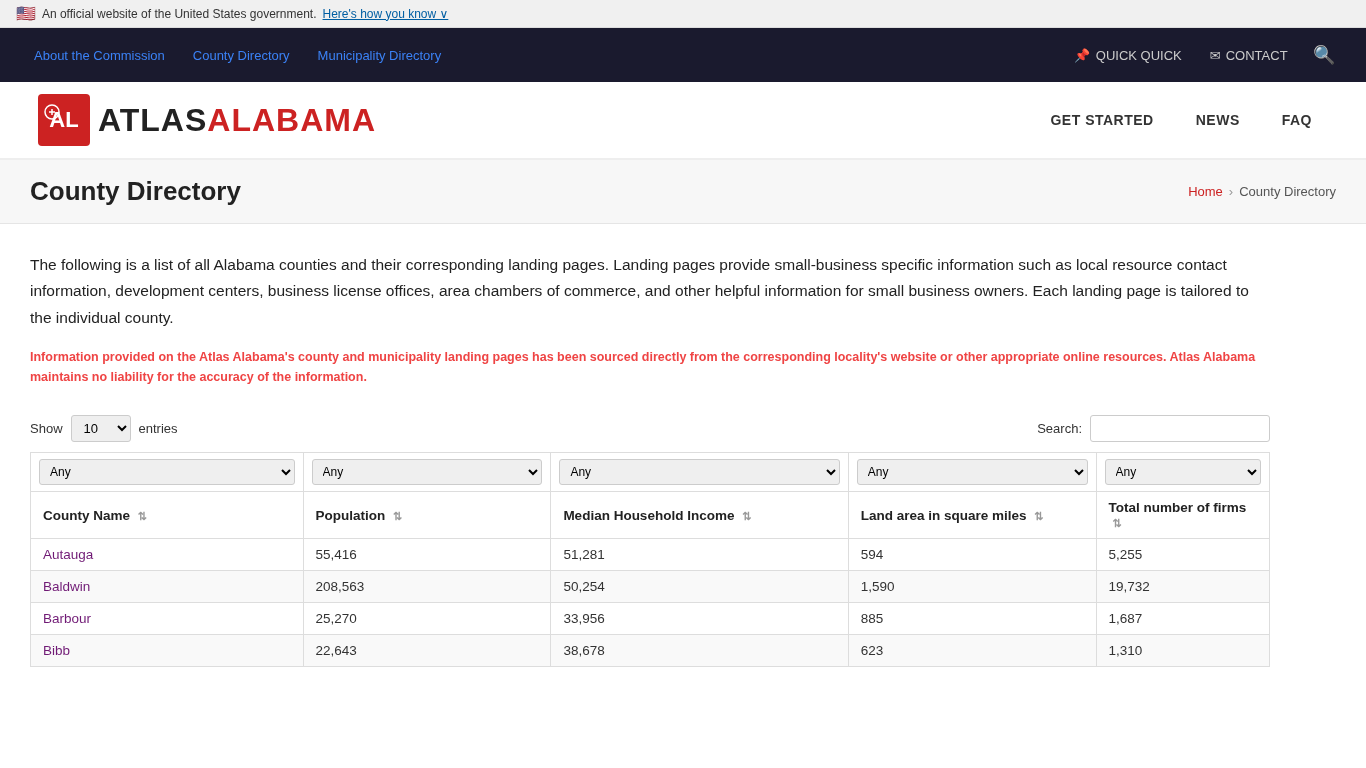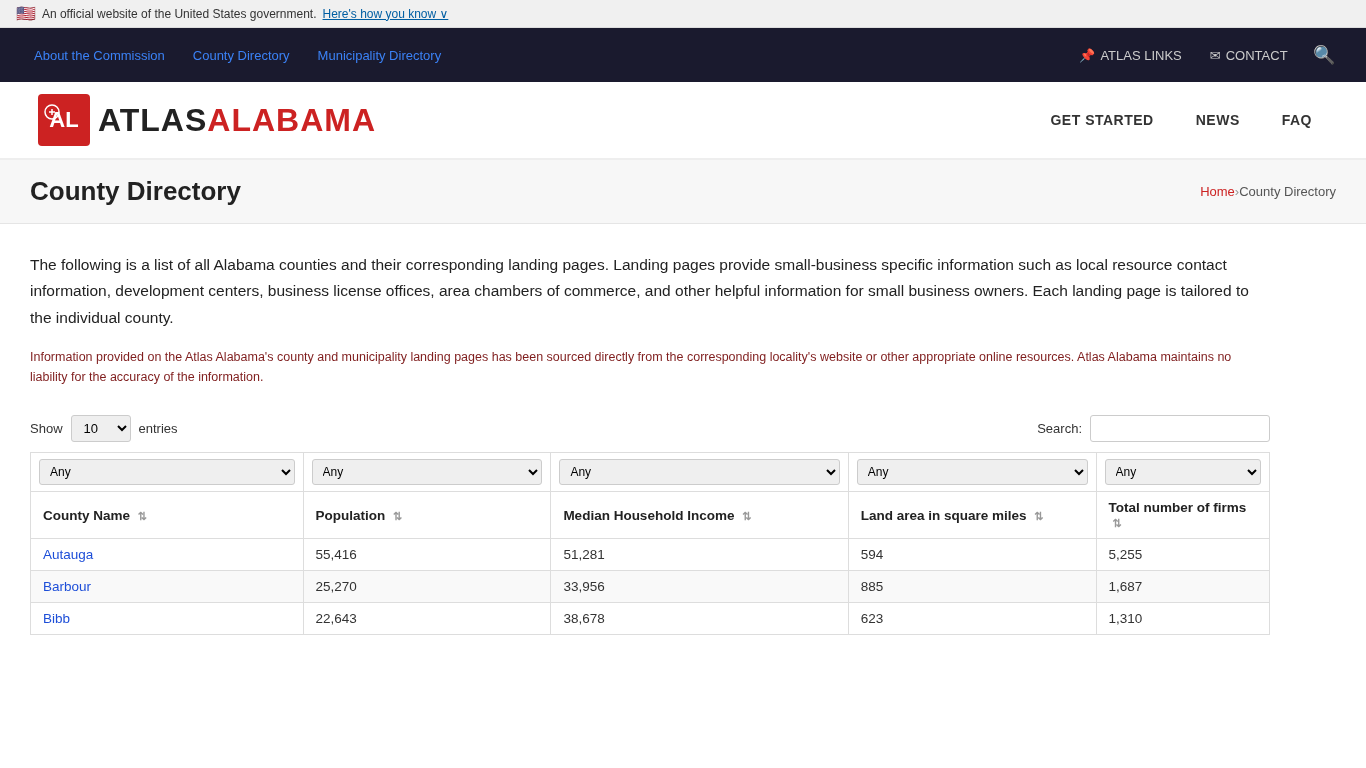--- a/index.html
+++ b/index.html
@@ -113,42 +113,44 @@
       align-items: center;
       justify-content: space-between;
     }
     .page-title-heading {
       font-size: 26px;
       font-weight: 700;
       color: #222;
     }
     .breadcrumb {
       display: flex;
+      gap: 6px;
       font-size: 13px;
     }
     .breadcrumb a { color: #cc2222; text-decoration: none; }
     .breadcrumb .sep { color: #999; }
     .breadcrumb .current { color: #555; }
 
     
     .content-area {
       padding: 28px 30px;
       max-width: 1300px;
     }
     .description-main {
       font-size: 15.5px;
       line-height: 1.7;
       color: #222;
       margin-bottom: 16px;
     }
     .description-sub {
       font-size: 12.5px;
-      color: #7f1d1d;
+      color: #ef4444;
       line-height: 1.6;
       margin-bottom: 28px;
+      font-weight: bold;
     }
 
     
     .table-controls {
       display: flex;
       justify-content: space-between;
       align-items: center;
       margin-bottom: 10px;
     }
     .show-entries {
@@ -206,21 +208,21 @@
     }
     .sort-icon {
       display: inline-block;
       font-size: 11px;
       color: #999;
       margin-left: 4px;
       cursor: pointer;
     }
     .data-table tbody tr:nth-child(even) { background: #f9f9f9; }
     .data-table tbody td a {
-      color: #1d4ed8;
+      color: #701a75;
       text-decoration: none;
     }
 
     
     .col-name { width: 22%; }
     .col-pop { width: 20%; }
     .col-income { width: 24%; }
     .col-land { width: 20%; }
     .col-firms { width: 14%; }
   </style>
@@ -235,21 +237,21 @@
 
 <nav class="top-nav">
   <div class="top-nav-left">
     <a href="#">About the Commission</a>
     <a href="#">County Directory</a>
     <a href="#">Municipality Directory</a>
   </div>
   <div class="top-nav-right">
     <a href="#">
       <span>📌</span>
-      <span>ATLAS LINKS</span>
+      <span>QUICK QUICK</span>
     </a>
     <a href="#">
       <span>✉</span>
       <span>CONTACT</span>
     </a>
     <button class="search-icon-btn">🔍</button>
   </div>
 </nav>
 
 <header class="main-header">
@@ -360,20 +362,27 @@
       </tr>
     </thead>
     <tbody id="table-body">
 
     <tr>
       <td><a href="#">Autauga</a></td>
       <td>55,416</td>
       <td>51,281</td>
       <td>594</td>
       <td>5,255</td>
+    </tr>
+        <tr>
+      <td><a href="#">Baldwin</a></td>
+      <td>208,563</td>
+      <td>50,254</td>
+      <td>1,590</td>
+      <td>19,732</td>
     </tr>
         <tr>
       <td><a href="#">Barbour</a></td>
       <td>25,270</td>
       <td>33,956</td>
       <td>885</td>
       <td>1,687</td>
     </tr>
         <tr>
       <td><a href="#">Bibb</a></td>

